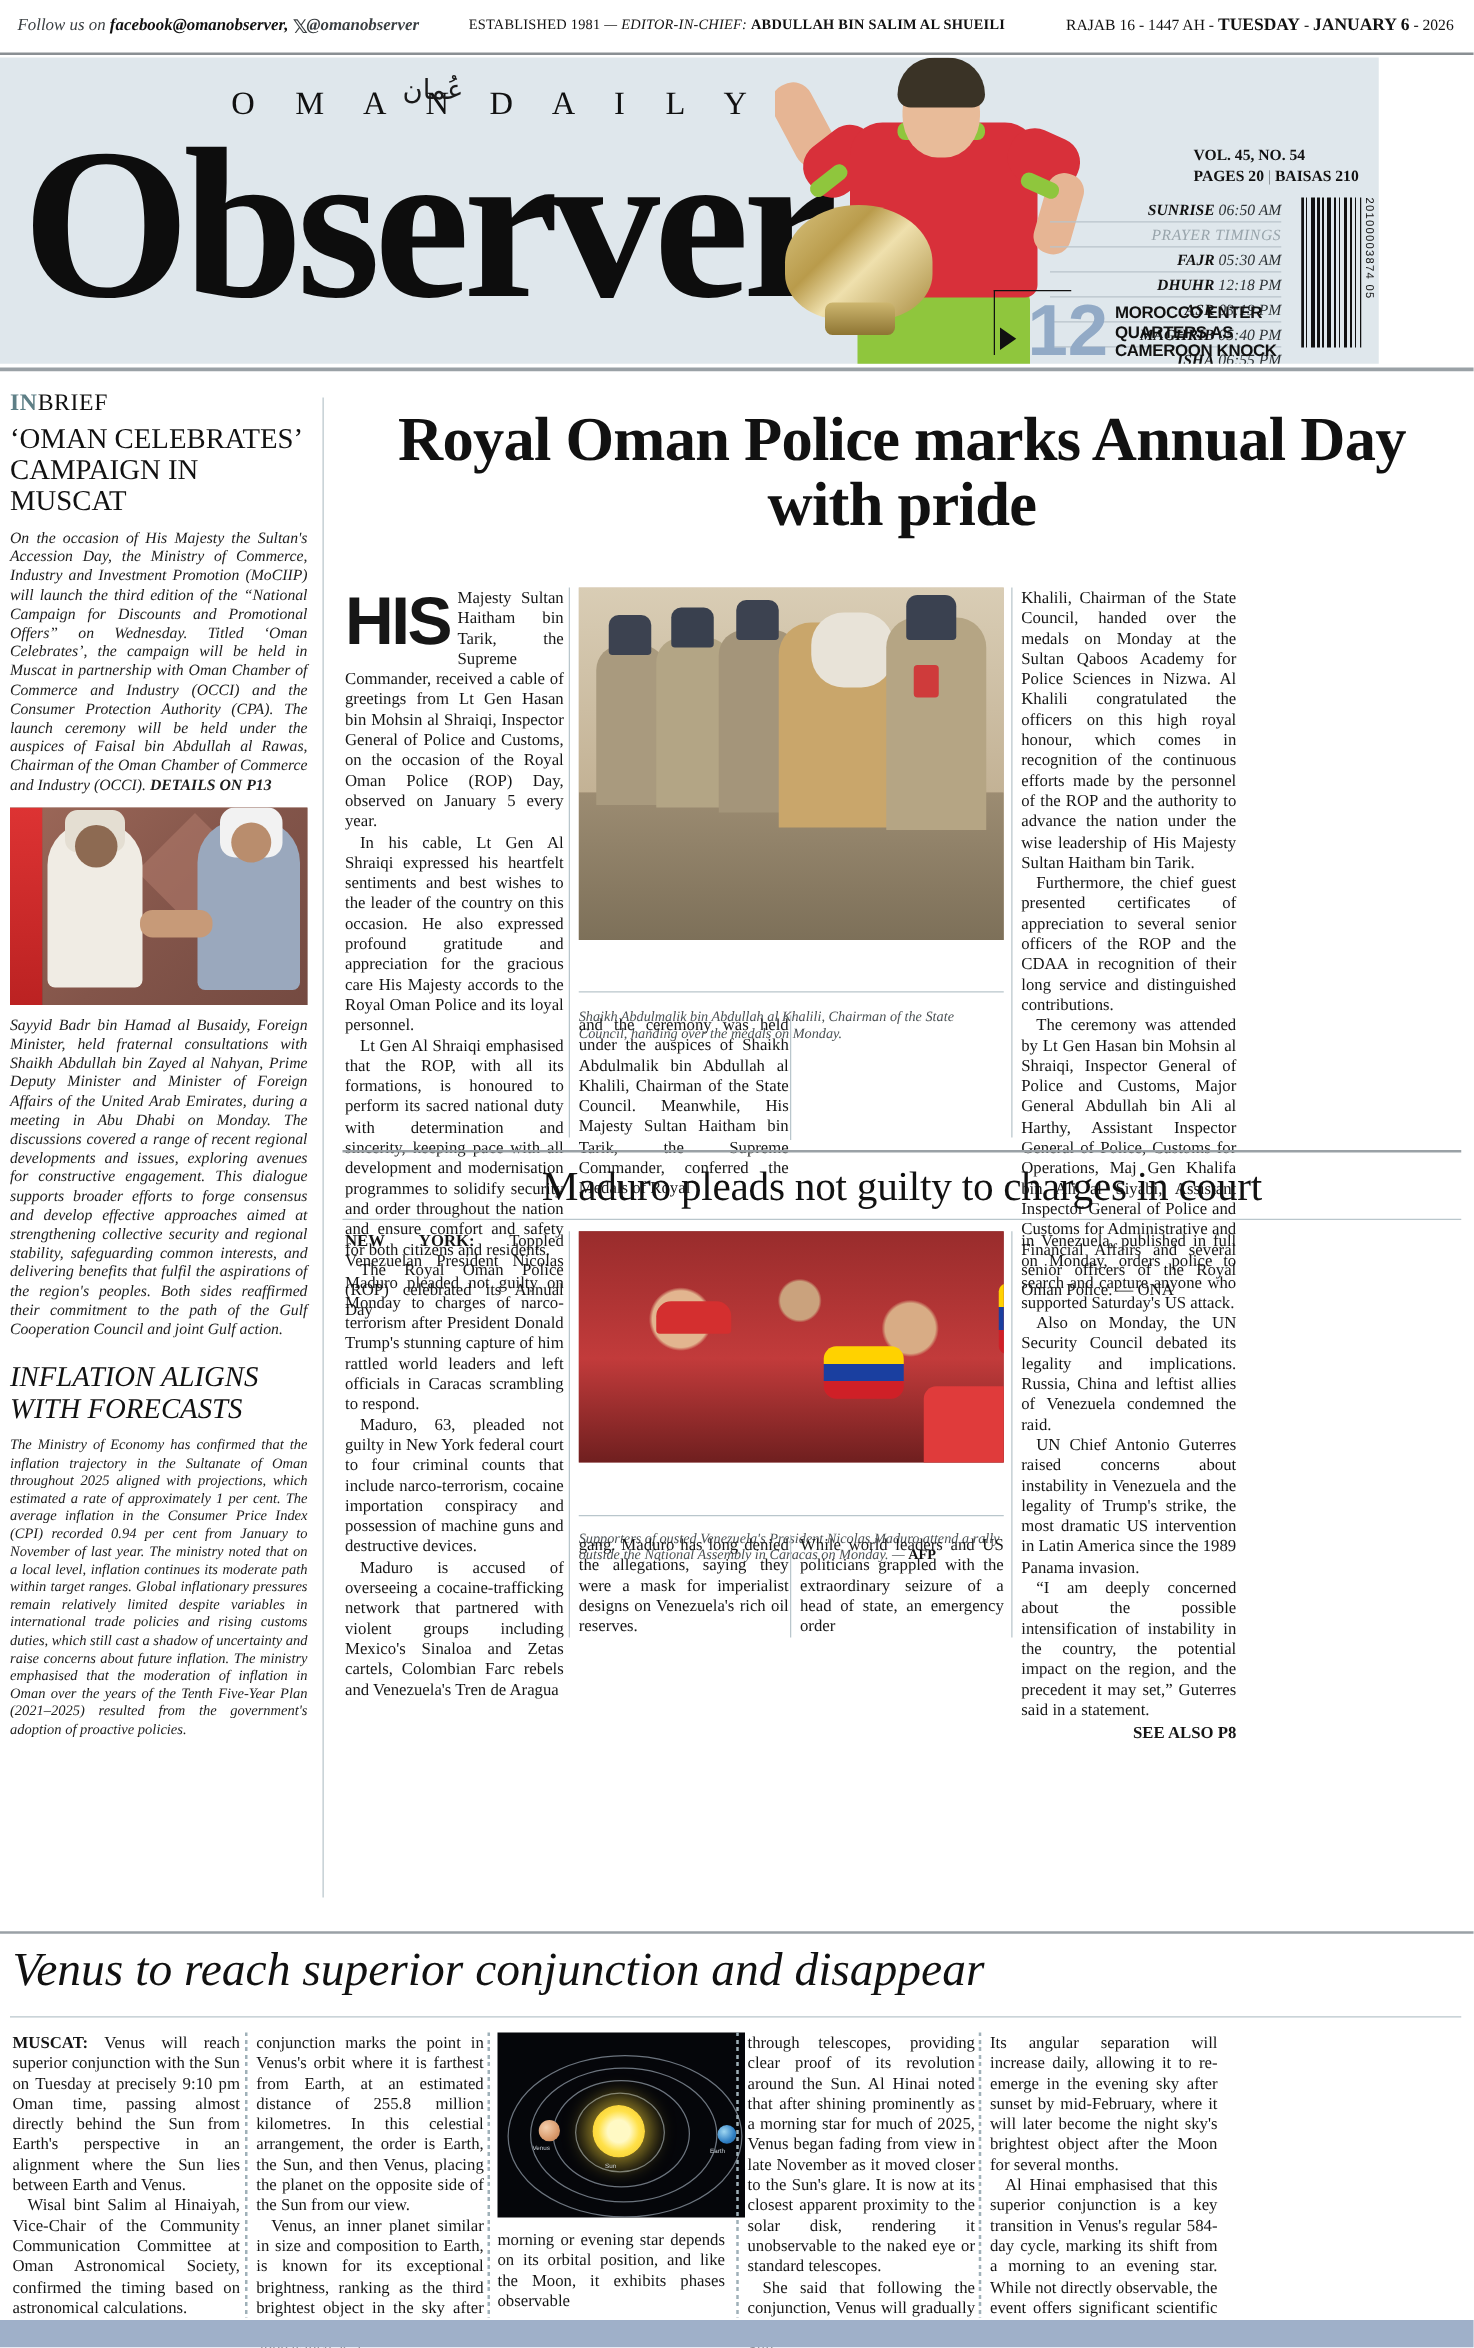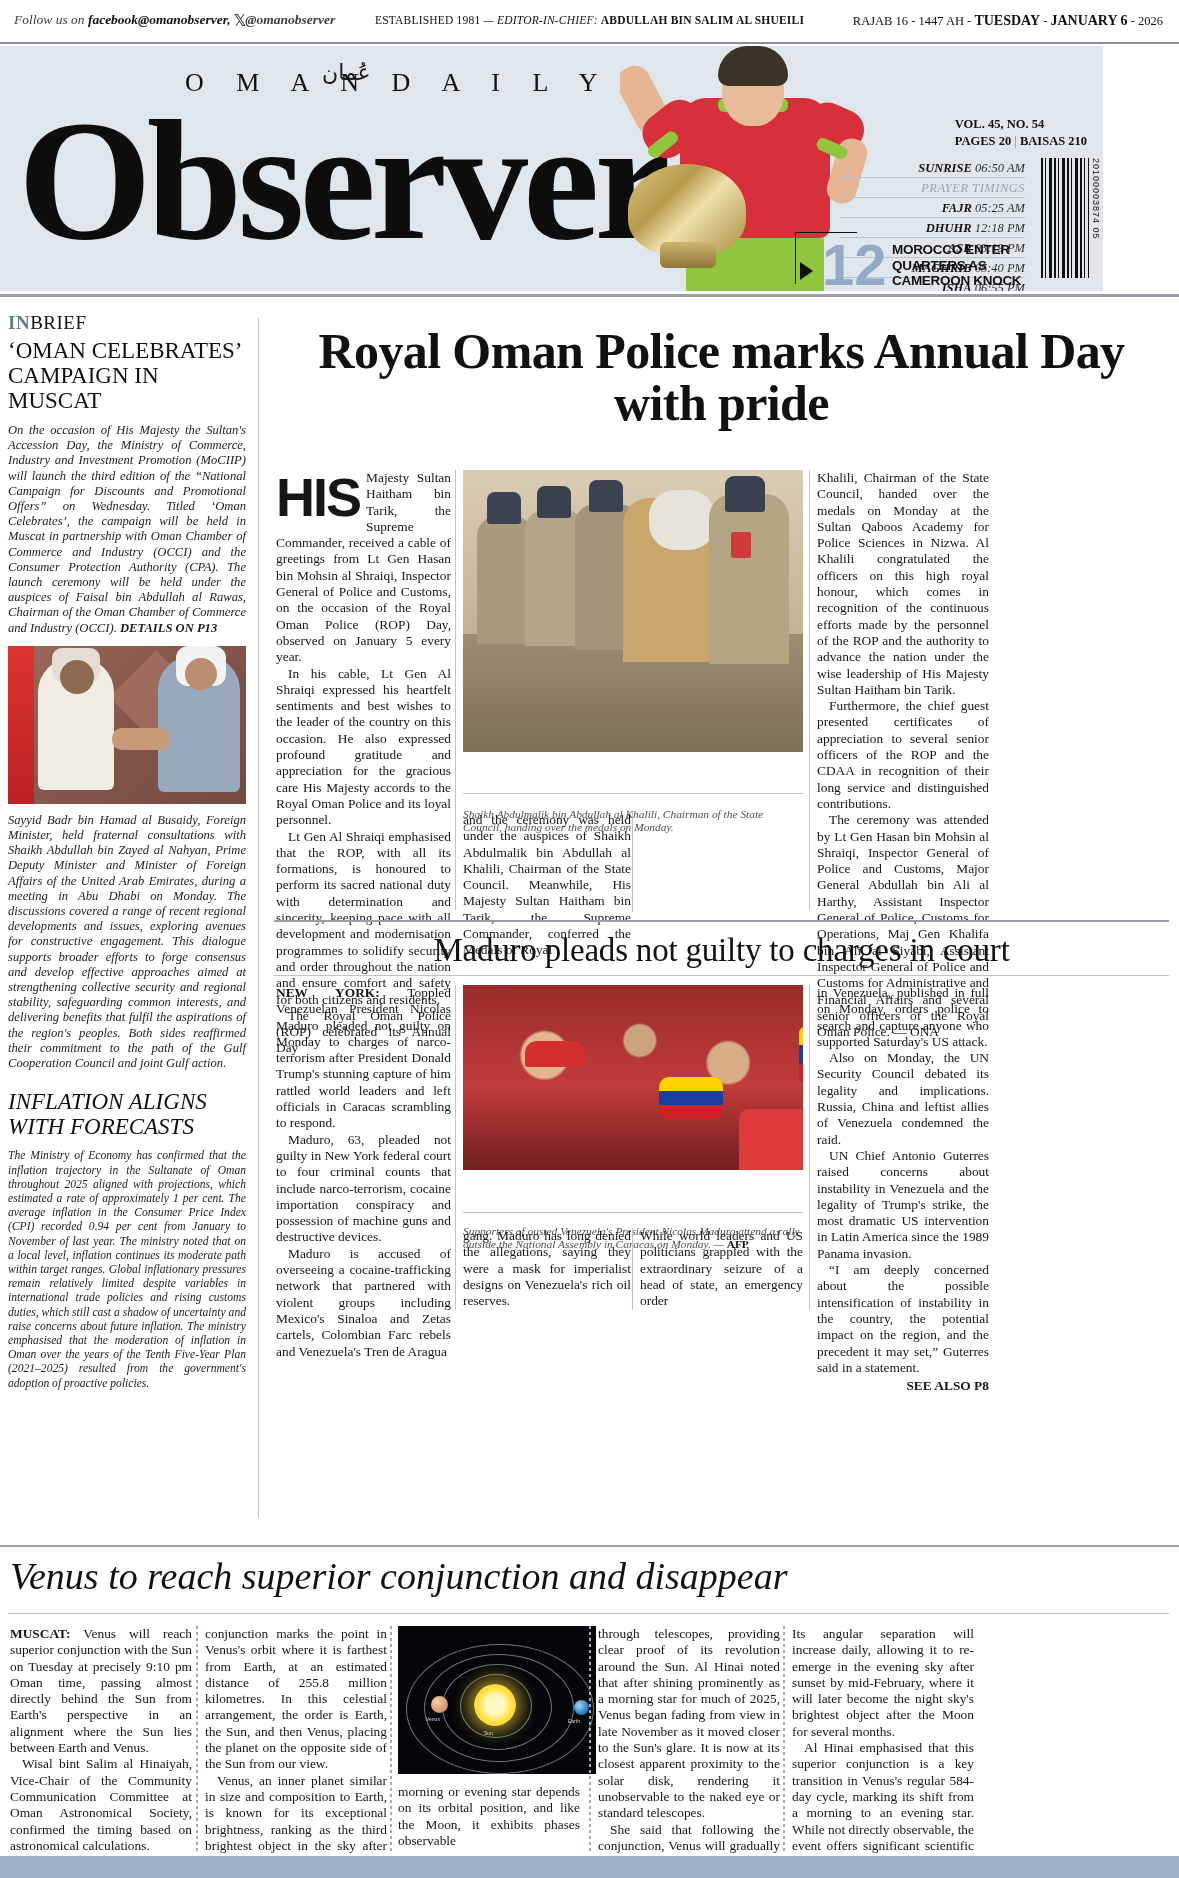--- a/index.html
+++ b/index.html
@@ -239,21 +239,21 @@
     </div>
 
     <div class="vol">
       <div>VOL. 45, NO. 54</div>
       <div><span>PAGES 20</span> <span class="sep">|</span> <span>BAISAS 210</span></div>
     </div>
 
     <div class="prayer">
       <div class="row"><span class="lbl">SUNRISE</span> <span class="val">06:50 AM</span></div>
       <div class="row"><span class="muted">PRAYER TIMINGS</span></div>
-      <div class="row"><span class="lbl">FAJR</span> <span class="val">05:25 AM</span></div>
+      <div class="row"><span class="lbl">FAJR</span> <span class="val">05:30 AM</span></div>
       <div class="row"><span class="lbl">DHUHR</span> <span class="val">12:18 PM</span></div>
       <div class="row"><span class="lbl">ASR</span> <span class="val">03:19 PM</span></div>
       <div class="row"><span class="lbl">MAGHRIB</span> <span class="val">05:40 PM</span></div>
       <div class="row"><span class="lbl">ISHA</span> <span class="val">06:55 PM</span></div>
     </div>
 
     <div class="barcode"></div>
     <div class="barcode-num">20100003874 05</div>
 
     <div class="promo-line"></div>

